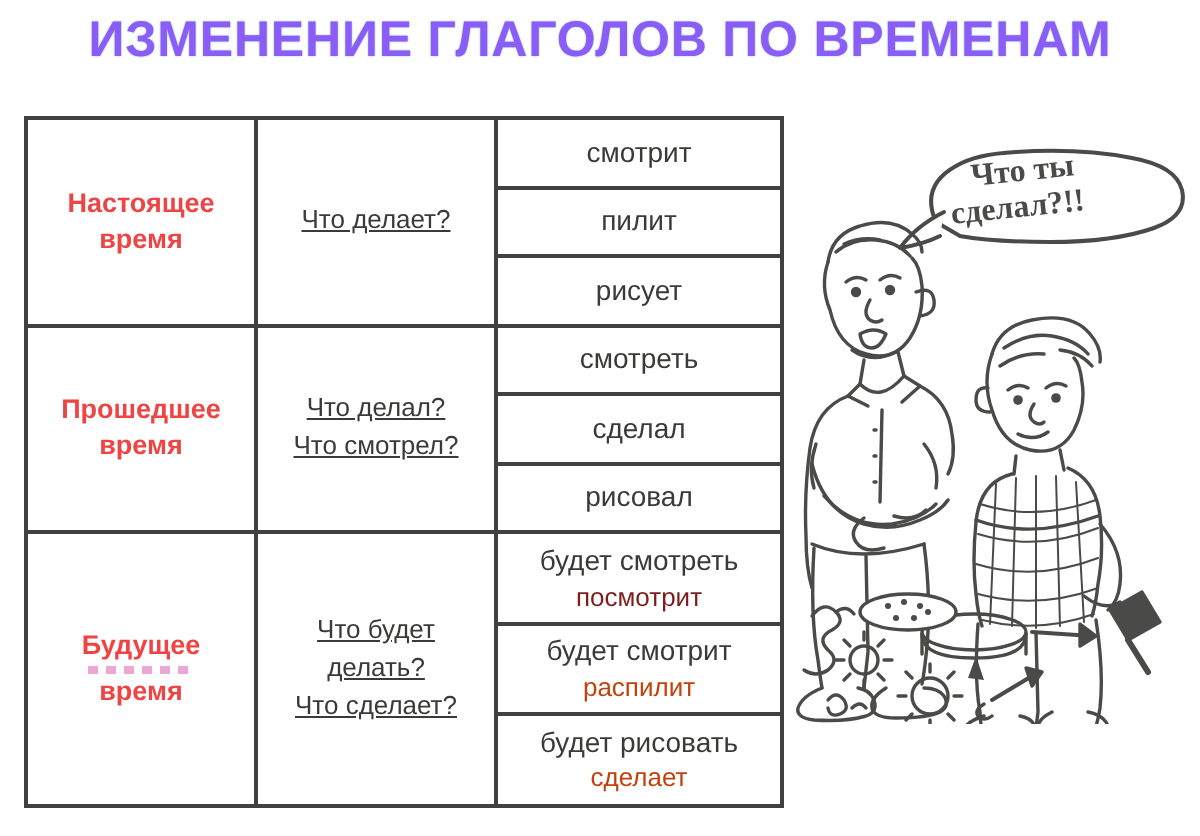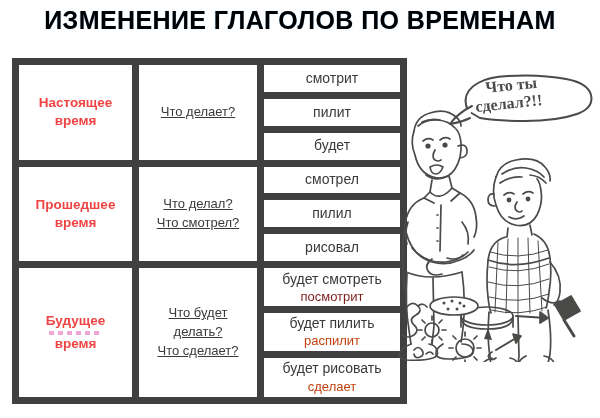--- a/index.html
+++ b/index.html
@@ -18,37 +18,37 @@
   
   #page-title {
     position: absolute;
     left: 0;
     top: 6px;
     width: 600px;
     text-align: center;
     font-size: 25px;
     font-weight: bold;
     letter-spacing: 0.4px;
-    color: #000000;
+    color: #8b5cf6;
     text-shadow: 0 0 1px #7fbdf2;
     white-space: nowrap;
   }
 
   
   #tense-table {
     position: absolute;
     left: 12px;
     top: 58px;
     width: 374px;
     height: 346px;
     border-collapse: collapse;
     table-layout: fixed;
   }
   #tense-table td {
-    border: 7px solid #404040;
+    border: 2px solid #404040;
     padding: 0;
     vertical-align: middle;
     background: #ffffff;
   }
   .col-tense  { width: 113px; }
   .col-quest  { width: 118px; text-decoration: underline; }
   .col-forms  { width: 143px; }
 
   .tense-name {
     text-align: center;
@@ -141,40 +141,40 @@
         <span class="form-main">смотрит</span>
       </td>
     </tr>
     <tr>
       <td class="col-forms form-cell">
         <span class="form-main">пилит</span>
       </td>
     </tr>
     <tr>
       <td class="col-forms form-cell">
-        <span class="form-main">будет</span>
+        <span class="form-main">рисует</span>
       </td>
     </tr>
 
     <tr>
       <td class="col-tense tense-name" rowspan="3">
         <span>Прошедшее</span>
         <span class="line2">время</span>
       </td>
       <td class="col-quest question" rowspan="3">
         <span>Что делал?</span>
         <span>Что смотрел?</span>
       </td>
       <td class="col-forms form-cell">
-        <span class="form-main">смотрел</span>
-      </td>
-    </tr>
-    <tr>
-      <td class="col-forms form-cell">
-        <span class="form-main">пилил</span>
+        <span class="form-main">смотреть</span>
+      </td>
+    </tr>
+    <tr>
+      <td class="col-forms form-cell">
+        <span class="form-main">сделал</span>
       </td>
     </tr>
     <tr>
       <td class="col-forms form-cell">
         <span class="form-main">рисовал</span>
       </td>
     </tr>
 
     <tr>
       <td class="col-tense tense-name" rowspan="3">
@@ -187,21 +187,21 @@
         <span>делать?</span>
         <span>Что сделает?</span>
       </td>
       <td class="col-forms form-cell tall clipped">
         <span class="form-main">будет смотреть</span>
         <span class="form-second">посмотрит</span>
       </td>
     </tr>
     <tr>
       <td class="col-forms form-cell tall">
-        <span class="form-main">будет пилить</span>
+        <span class="form-main">будет смотрит</span>
         <span class="form-second">распилит</span>
       </td>
     </tr>
     <tr>
       <td class="col-forms form-cell tall">
         <span class="form-main">будет рисовать</span>
         <span class="form-second">сделает</span>
       </td>
     </tr>
 

